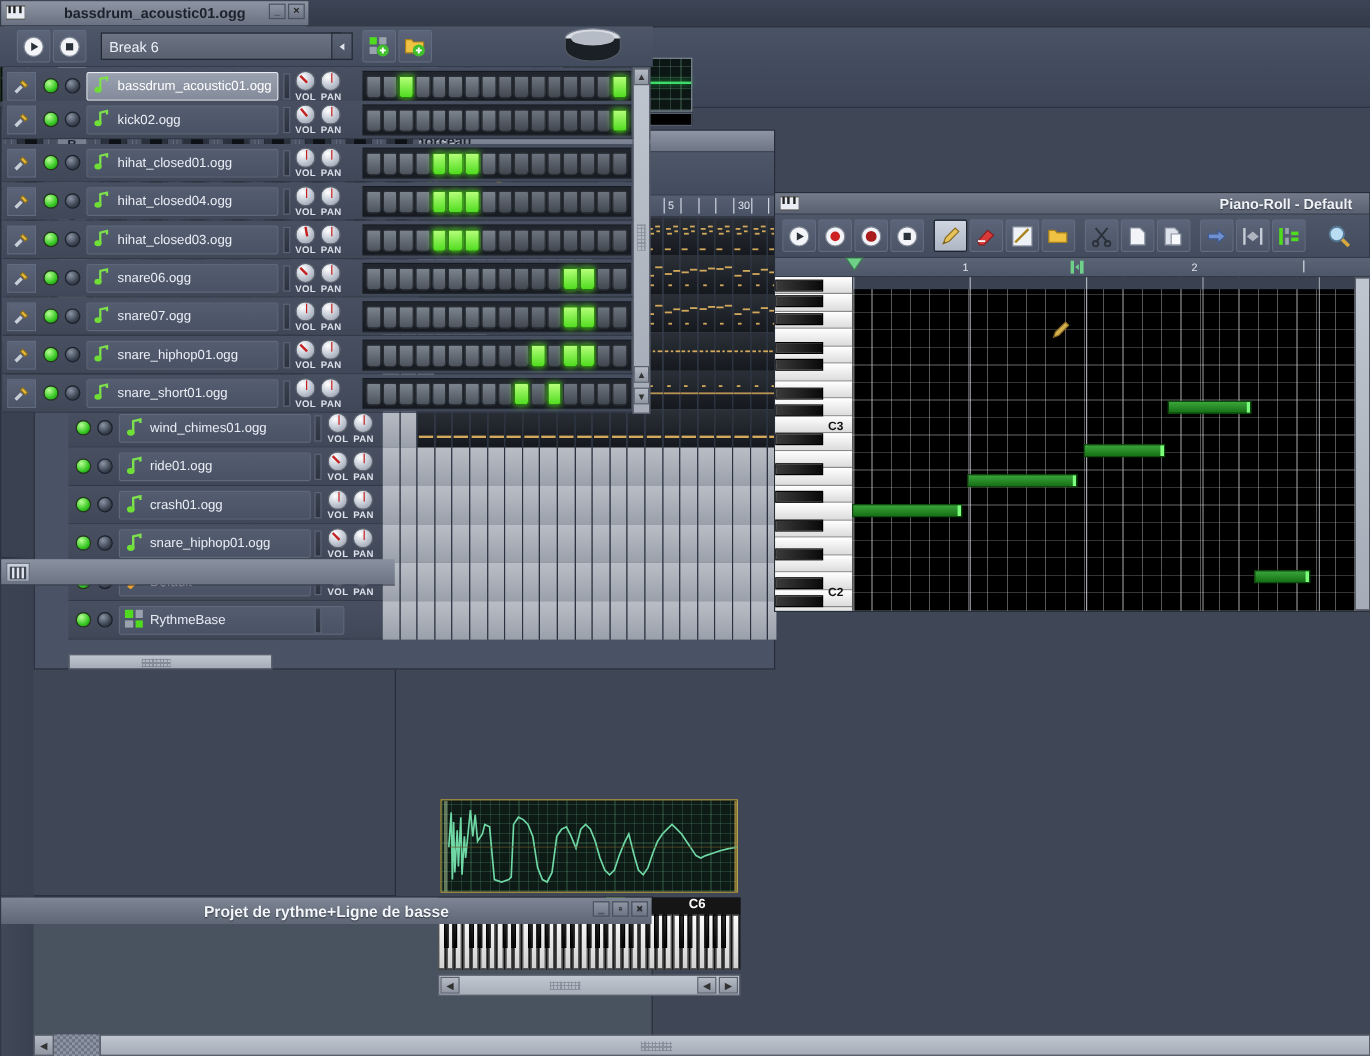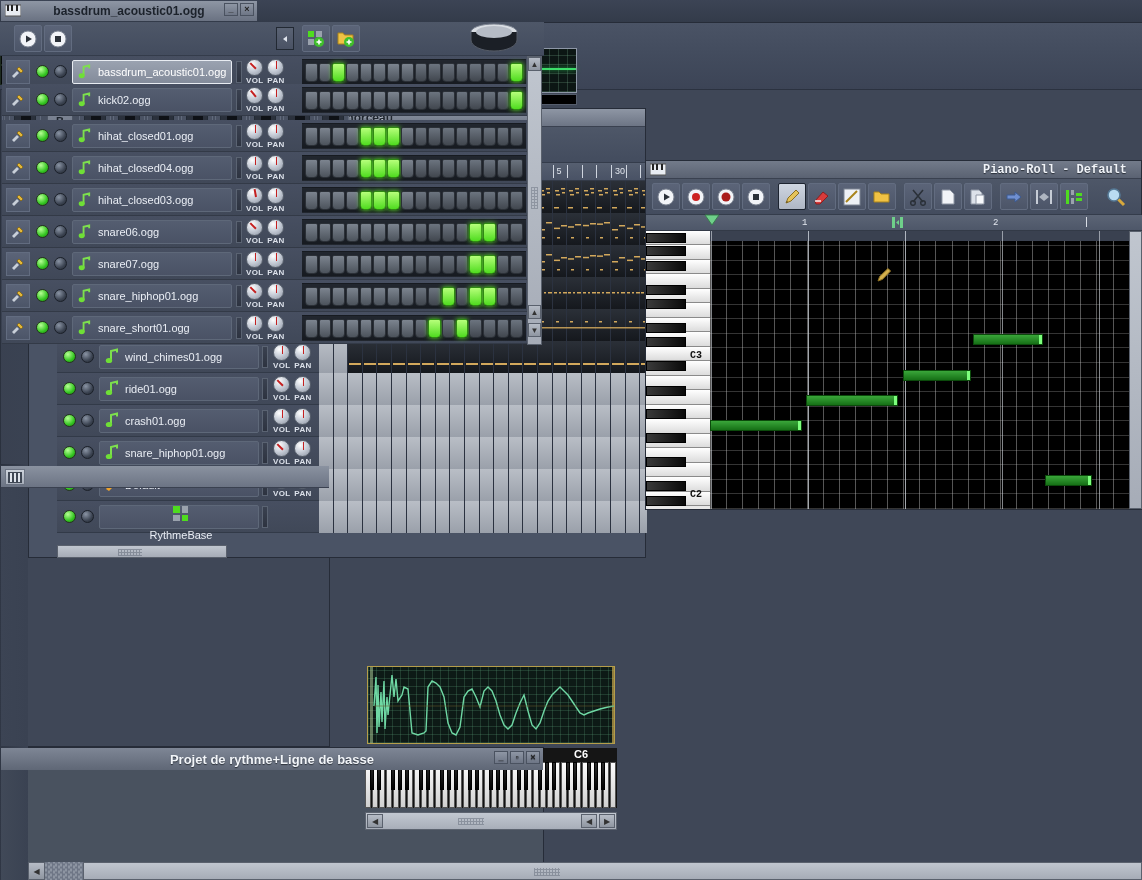--- a/index.html
+++ b/index.html
@@ -136,21 +136,21 @@
      border:1px solid #5b6personally; border:1px solid #5b636f; position:relative; }
   .knob i { position:absolute; left:50%; top:1px; width:1.5px;height:8px; background:#c42020;
      transform-origin:50% 100%; }
   .vp { font-size:8px; color:#dce1ea; font-weight:bold; letter-spacing:0.3px; }
 
   .patcell { position:absolute; top:0; height:32px; border-right:1px solid #2b3240; }
   .pat-empty { background:linear-gradient(#b9bec6,#9aa0aa); }
   .pat-filled { background:linear-gradient(#2b3038,#15181d); }
 
   
-  #pianoroll { left:645px; top:160px; width:497px; height:350px;font-family:Liberation Mono, monospace; }
+  #pianoroll { left:645px; top:160px; width:497px; height:350px; }
   #pr_toolbar { position:absolute; left:0;top:18px;width:100%;height:36px;
      background:linear-gradient(#4e5768,#434c5e); border-bottom:1px solid #343c4b; }
   .prbtn { position:absolute; top:4px; width:28px;height:27px;
      background:linear-gradient(#5b6478,#4c5568); border:1px solid #626c80; border-radius:2px;
      display:flex;align-items:center;justify-content:center; }
   .prbtn.active { background:linear-gradient(#cfd6e1,#aeb6c4); border:1px solid #1d2430; }
   #pr_ruler { position:absolute; left:0;top:54px;width:497px;height:16px;
      background:linear-gradient(#5b6475,#4e5769); border-bottom:1px solid #333a47; }
   #pr_keys { position:absolute; left:0; top:70px; width:64px; height:278px; background:#e8e8e8; }
   #pr_grid { position:absolute; left:64px; top:70px; width:433px; height:278px; background:#000;
@@ -1521,21 +1521,21 @@
       <div class="patcell pat-empty" style="left: 523.6px; top: 288px; width: 14.6px;"></div>
       <div class="patcell pat-empty" style="left: 538.2px; top: 288px; width: 14.6px;"></div>
       <div class="patcell pat-empty" style="left: 552.8px; top: 288px; width: 14.6px;"></div>
       <div class="patcell pat-empty" style="left: 567.4px; top: 288px; width: 14.6px;"></div>
       <div class="patcell pat-empty" style="left: 582px; top: 288px; width: 14.6px;"></div>
       <div class="patcell pat-empty" style="left: 596.6px; top: 288px; width: 14.6px;"></div>
       <div class="patcell pat-empty" style="left: 611.2px; top: 288px; width: 14.6px;"></div>
       <div class="trackrow" style="top: 320px;">
         <div class="tled" style="position: absolute; left: 6px; top: 9px;"></div>
         <div class="tled dark" style="position: absolute; left: 24px; top: 9px;"></div>
-        <div class="tnamebox" style="position: absolute; left: 42px; top: 4px; width: 160px; flex-direction: column;">
+        <div class="tnamebox" style="position: absolute; left: 42px; top: 4px; width: 188px;">
           <span><svg width="16" height="16" viewBox="0 0 16 16">
               <rect x="0" y="0" width="7" height="7" fill="#4fdc1f"></rect>
               <rect x="9" y="0" width="6" height="7" fill="#9aa2ad"></rect>
               <rect x="0" y="9" width="7" height="6" fill="#9aa2ad"></rect>
               <rect x="9" y="9" width="6" height="6" fill="#4fdc1f"></rect>
             </svg></span>
           <span>RythmeBase</span>
         </div>
         <div style="position: absolute; left: 205px; top: 5px; width: 6px; height: 22px; background: linear-gradient(rgb(58, 65, 80), rgb(45, 51, 64)); border: 1px solid rgb(90, 99, 114);"></div>
       </div>
@@ -2074,20 +2074,21 @@
           <circle cx="9" cy="9" r="8" fill="#f2f4f8" stroke="#7e8694"></circle>
           <path d="M7 5.5 13 9l-6 3.5z" fill="#2b3139"></path>
         </svg>
     </div>
     <div class="prbtn" style="left:44px;top:3px;">
       <svg width="18" height="18" viewBox="0 0 18 18">
           <circle cx="9" cy="9" r="8" fill="#f2f4f8" stroke="#7e8694"></circle>
           <rect x="6" y="6" width="6" height="6" fill="#2b3139"></rect>
         </svg>
     </div>
+    <div id="patname">Break 6</div>
     <div id="patarrow">
       <svg width="8" height="8" viewBox="0 0 8 8">
           <path d="M6 1 2 4l4 3z" fill="#dfe4ec"></path>
         </svg>
     </div>
     <div class="prbtn" style="left:302px;top:3px;">
       <svg width="18" height="18" viewBox="0 0 18 18">
           <rect x="1" y="1" width="6" height="6" fill="#4fdc1f"></rect>
           <rect x="9" y="1" width="6" height="6" fill="#9aa2ad"></rect>
           <rect x="1" y="9" width="6" height="6" fill="#9aa2ad"></rect>

